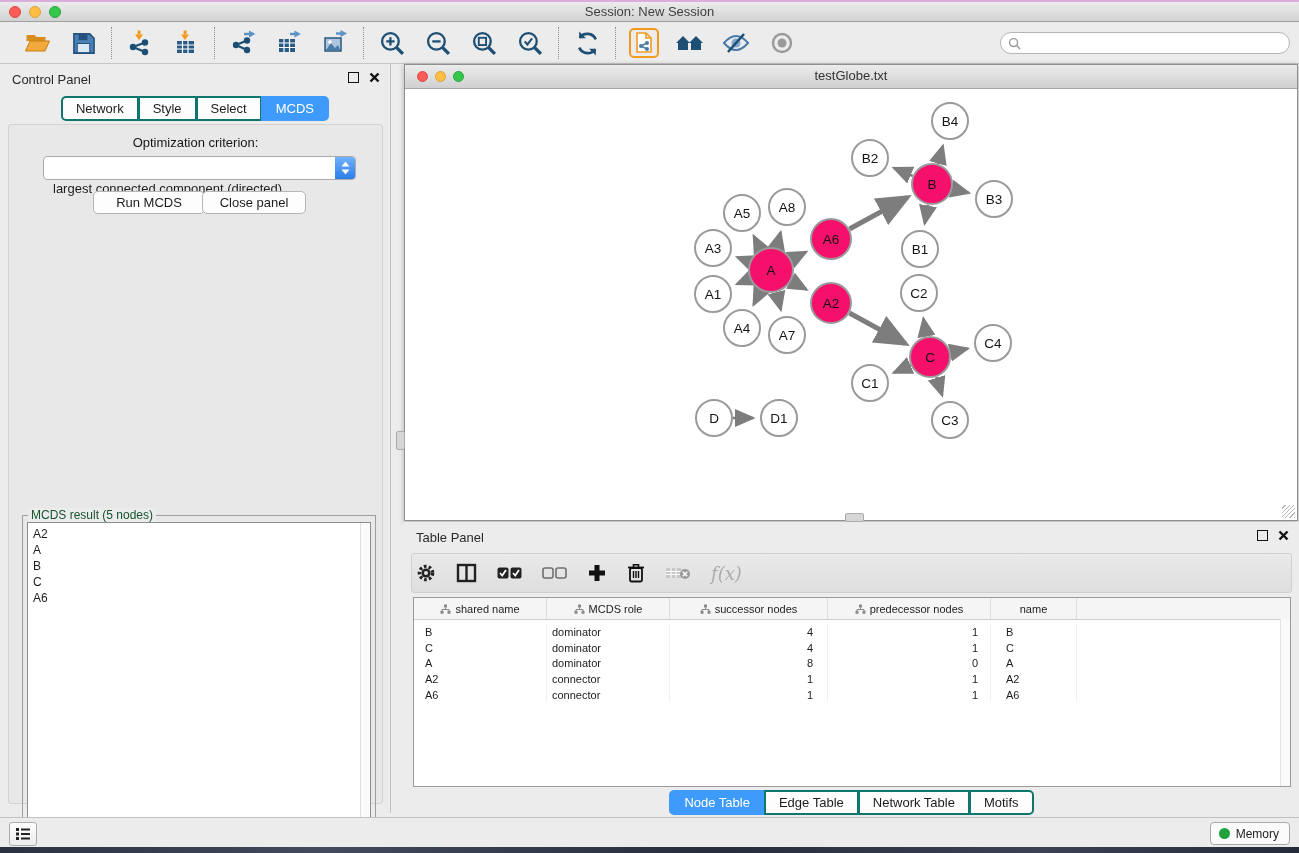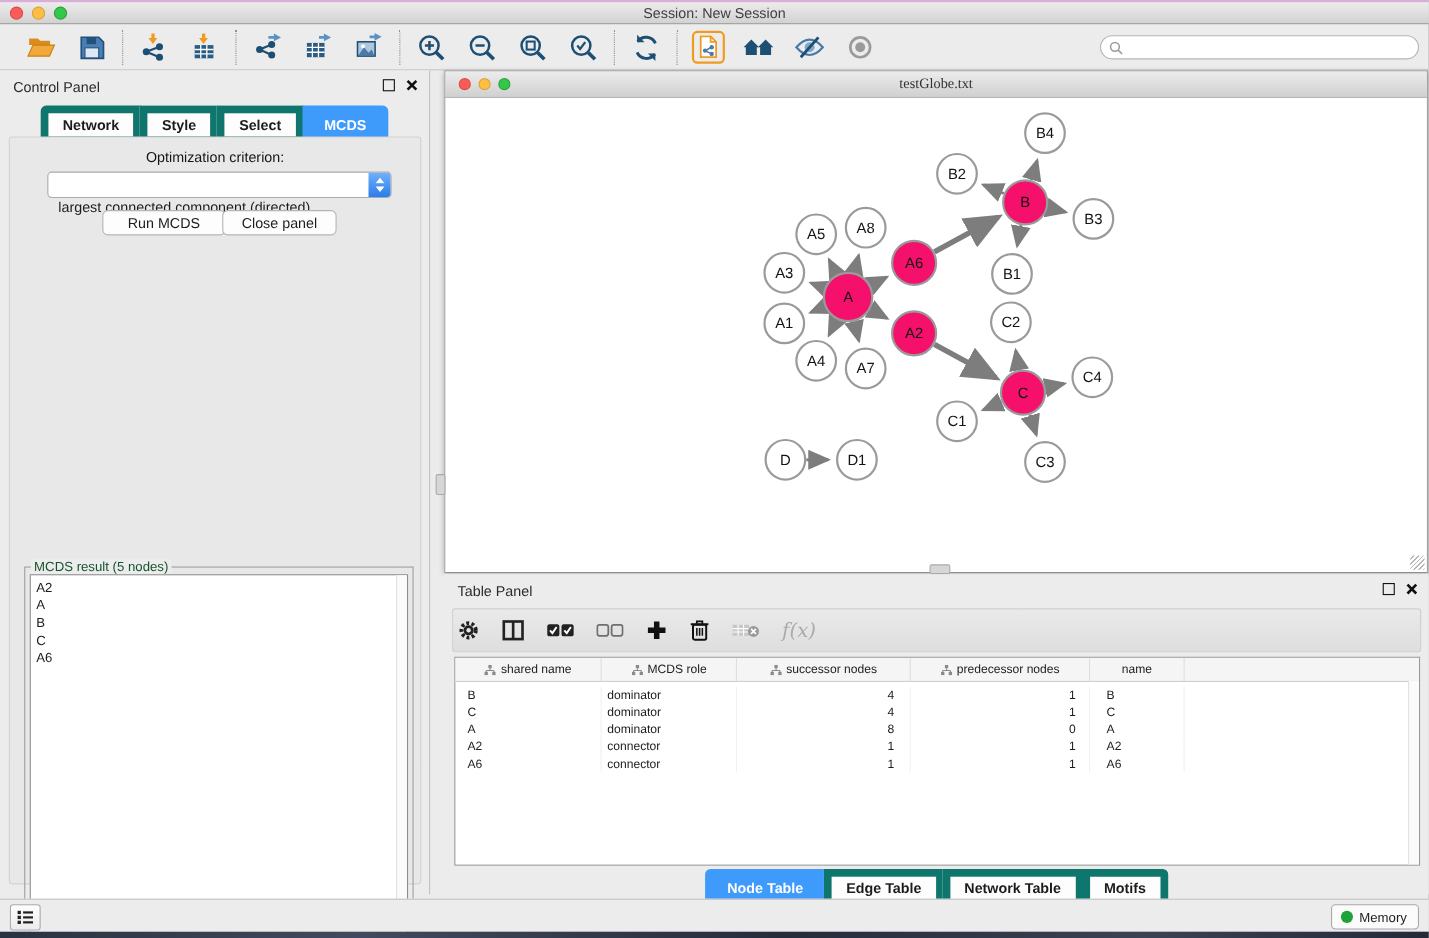--- a/index.html
+++ b/index.html
@@ -31,21 +31,21 @@
 
   
   .control-panel{position:absolute;left:0;top:64px;width:391px;height:749px;background:#ececec;
     border-right:1px solid #c2c2c2;box-sizing:border-box;}
   .panel-head{position:relative;height:30px;}
   .panel-head .p-title{position:absolute;left:12px;top:8px;font-size:13px;color:#2a2a2a;}
   .panel-head .p-icons{position:absolute;right:10px;top:8px;display:flex;gap:10px;align-items:center;}
   .float-box{width:9px;height:9px;border:1.5px solid #111;display:inline-block;}
   .seg-tabs{position:absolute;left:0;right:0;display:flex;justify-content:center;}
   .seg-tab{height:21px;line-height:21px;padding:0 13px;font-size:13px;background:#fdfdfd;
-    border:7px solid #0f766e;margin-left:-1px;cursor:pointer;font-weight:bold;}
+    border:2px solid #0f766e;margin-left:-1px;cursor:pointer;}
   .seg-tab:first-child{border-radius:5px 0 0 5px;margin-left:0;}
   .seg-tab:last-child{border-radius:0 5px 5px 0;}
   .seg-tab.active{background:#3f9bfb;border-color:#3f9bfb;color:#fff;}
   .cp-tabs{top:32px;}
   .cp-inner{position:absolute;left:8px;top:60px;width:375px;height:680px;background:#e8e8e8;
     border:1px solid #d2d2d2;border-radius:3px;box-sizing:border-box;}
   .opt-label{position:absolute;left:0;right:0;top:10px;text-align:center;font-size:13px;color:#161616;}
   .dropdown{position:absolute;left:34px;top:31px;width:313px;height:24px;background:#fff;
     border:1px solid #ababab;border-radius:4px;box-sizing:border-box;display:flex;align-items:center;cursor:pointer;}
   .dropdown .dd-text{flex:1;font-size:13px;padding-left:9px;white-space:nowrap;overflow:hidden;margin-top:40px;}
@@ -61,21 +61,21 @@
     font-size:12px;color:#14532d;}
   .result-list{position:absolute;left:4px;top:6px;right:4px;bottom:4px;background:#fff;
     border:1px solid #8d8d8d;font-size:12px;line-height:16px;padding:3px 0 0 5px;box-sizing:border-box;}
   .result-scroll{position:absolute;right:5px;top:7px;bottom:5px;width:9px;background:#fbfbfb;
     border-left:1px solid #e0e0e0;}
 
   
   .network-window{position:absolute;left:404px;top:64px;width:894px;height:457px;background:#fff;
     border:1px solid #8f8f8f;box-shadow:0 1px 5px rgba(0,0,0,.28);box-sizing:border-box;}
   .nw-titlebar{position:relative;height:23px;background:linear-gradient(#ececec,#d0d0d0);
-    border-bottom:1px solid #a5a5a5;font-family:Liberation Serif, serif;}
+    border-bottom:1px solid #a5a5a5;}
   .nw-titlebar .lights{top:6px;left:12px;gap:7px;}
   .nw-titlebar .light{width:11px;height:11px;}
   .nw-title{text-align:center;font-size:13px;color:#333;line-height:22px;}
   .nw-content{position:absolute;left:0;top:24px;right:0;bottom:0;background:#fff;overflow:hidden;}
   .resize-grip{position:absolute;right:2px;bottom:2px;width:13px;height:13px;
     background:repeating-linear-gradient(135deg,transparent 0 2px,#b5b5b5 2px 3px);}
   .v-handle{position:absolute;left:396px;top:431px;width:7px;height:17px;background:#d6d6d6;
     border:1px solid #ababab;border-radius:2px;}
   .h-handle{position:absolute;left:845px;top:513px;width:17px;height:7px;background:#d6d6d6;
     border:1px solid #ababab;border-radius:2px;}

